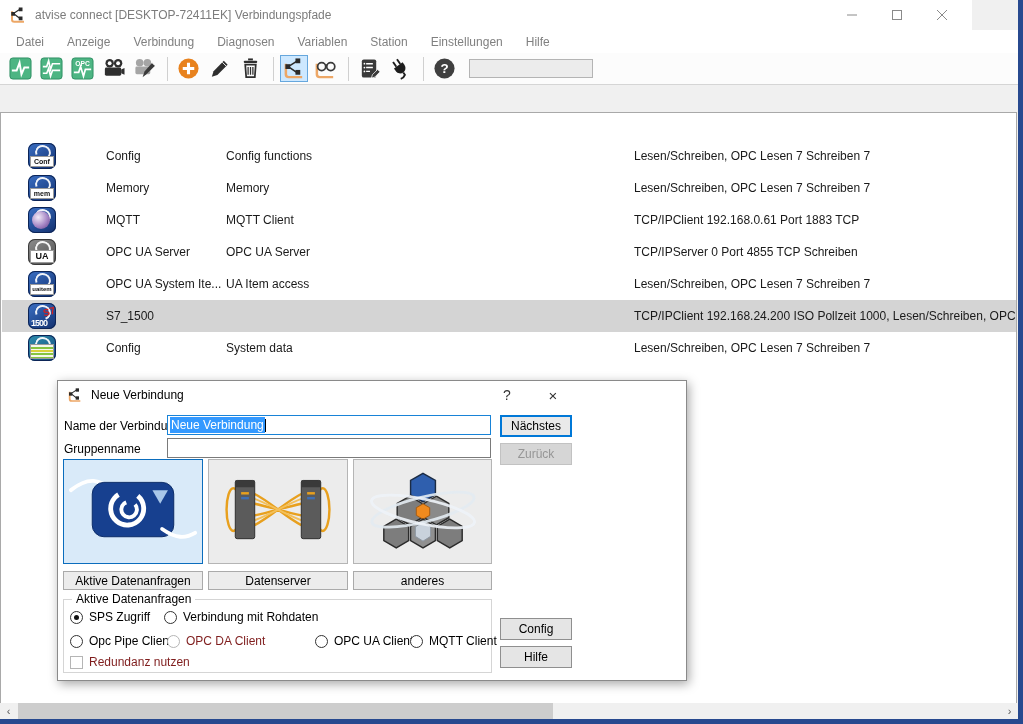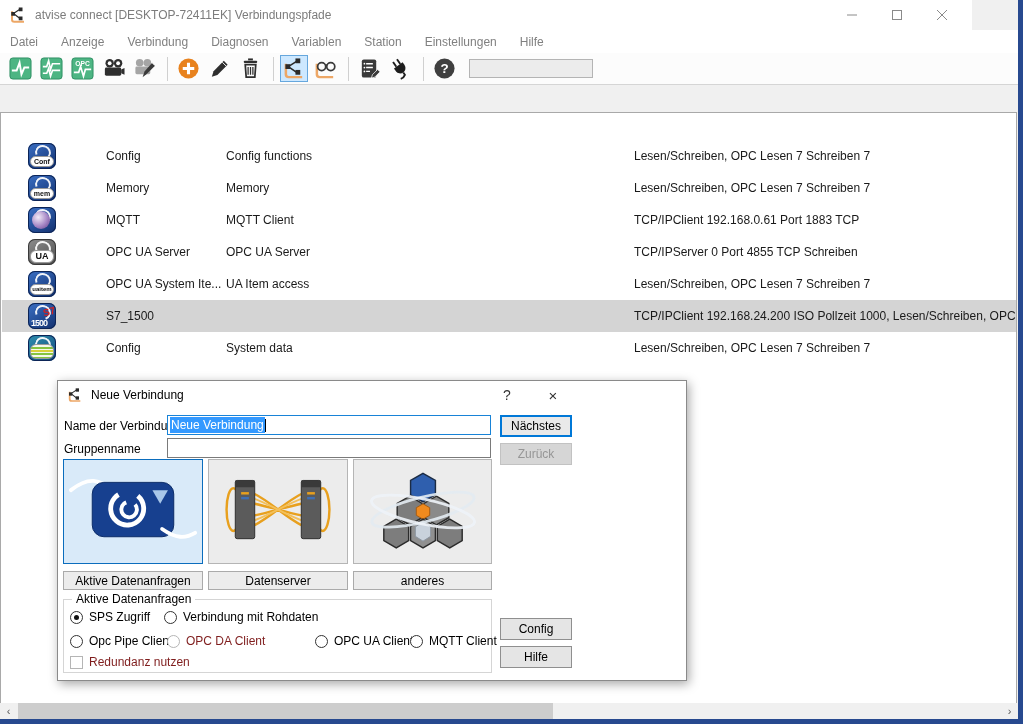--- a/index.html
+++ b/index.html
@@ -7,21 +7,21 @@
   body { font-family:"Liberation Sans", sans-serif; font-size:12px; color:#1a1a1a; background:#f0f0f0; position:relative; }
 
   
   .titlebar { position:absolute; left:0; top:0; width:972px; height:30px; background:#ffffff; display:flex; align-items:center; }
   .titlebar .appicon { width:18px; height:18px; margin-left:9px; }
   .titlebar .title { margin-left:8px; color:#7c7c7c; font-size:12px; }
   .winbtns { position:absolute; right:8px; top:0; height:30px; display:flex; }
   .winbtn { width:45px; height:30px; display:flex; align-items:center; justify-content:center; color:#8a8a8a; font-size:13px; }
 
   
-  .menubar { position:absolute; left:0; top:30px; width:1023px; height:23px; background:#ffffff; display:flex; align-items:center; padding-left:10px; }
+  .menubar { position:absolute; left:0; top:30px; width:1023px; height:23px; background:#ffffff; display:flex; align-items:center; padding-left:16px; }
   .menuitem { color:#808080; padding:3px 10px 3px 0; margin-right:13px; white-space:nowrap; }
 
   
   .toolbar { position:absolute; left:0; top:53px; width:1023px; height:32px; background:#fcfcfc; border-bottom:1px solid #d5d5d5; display:flex; align-items:center; padding-left:6px; }
   .tbtn { width:28px; height:27px; display:flex; align-items:center; justify-content:center; margin-right:3px; border:1px solid transparent; }
   .tbtn.selected { background:#cde8ff; border:1px solid #66a7dd; }
   .tbtn svg { width:23px; height:23px; }
   .tsep { width:1px; height:24px; background:#d0d0d0; margin:0 6px; }
   .tool-input { width:124px; height:19px; background:#ececec; border:1px solid #b4b4b4; margin-left:8px; font-size:11px; padding:0 3px; }
 
@@ -36,21 +36,21 @@
   .trow .cell { position:absolute; top:9px; white-space:nowrap; overflow:hidden; }
   .cell.name  { left:104px; width:116px; }
   .cell.typ   { left:224px; width:400px; }
   .cell.param { left:632px; width:382px; }
 
   
   .rowicon { position:absolute; left:26px; top:3px; width:28px; height:26px; border-radius:7px;
              background:linear-gradient(145deg,#3a6fc4,#12306e); box-shadow:inset 0 0 0 1px #0c2456; }
   .rowicon::before { content:''; position:absolute; left:7px; top:2px; width:12px; height:11px;
              border:2px solid rgba(255,255,255,.92); border-radius:50%; border-bottom-color:transparent; transform:rotate(25deg); }
-  .rowicon .chip { position:absolute; left:2px; right:2px; bottom:2px; background:#fff; border:1px solid #9a9a9a; border-radius:6px;
+  .rowicon .chip { position:absolute; left:2px; right:2px; bottom:2px; background:#fff; border:1px solid #9a9a9a; border-radius:0;
              font-size:7px; line-height:9px; font-weight:bold; color:#111; text-align:center; white-space:nowrap; overflow:hidden; }
   .ri-ua { background:linear-gradient(145deg,#8d8d8d,#4e4e4e); box-shadow:inset 0 0 0 1px #3a3a3a; }
   .ri-ua .chip { font-size:9px; line-height:11px; }
   .ri-mqtt::after { content:''; position:absolute; left:4px; top:4px; width:18px; height:18px; border-radius:50%;
              background:radial-gradient(circle at 35% 35%, #f2ebf7, #a585c4 55%, #5d3d88); }
   .s7num { position:absolute; left:3px; bottom:1px; color:#fff; font-size:9px; font-weight:bold; letter-spacing:-1px; }
   .s7txt { position:absolute; right:1px; top:3px; color:#d42020; font-size:10px; font-weight:bold; transform:rotate(-14deg); }
   .ri-system { background:linear-gradient(145deg,#2f8fae,#134a7e); }
   .ri-system .chip { height:15px; background:repeating-linear-gradient(180deg,#f5f8ec 0 2px,#86c440 2px 4px,#f5f8ec 4px 5px,#d9d23a 5px 7px,#f5f8ec 7px 8px,#86c440 8px 10px); }
 

